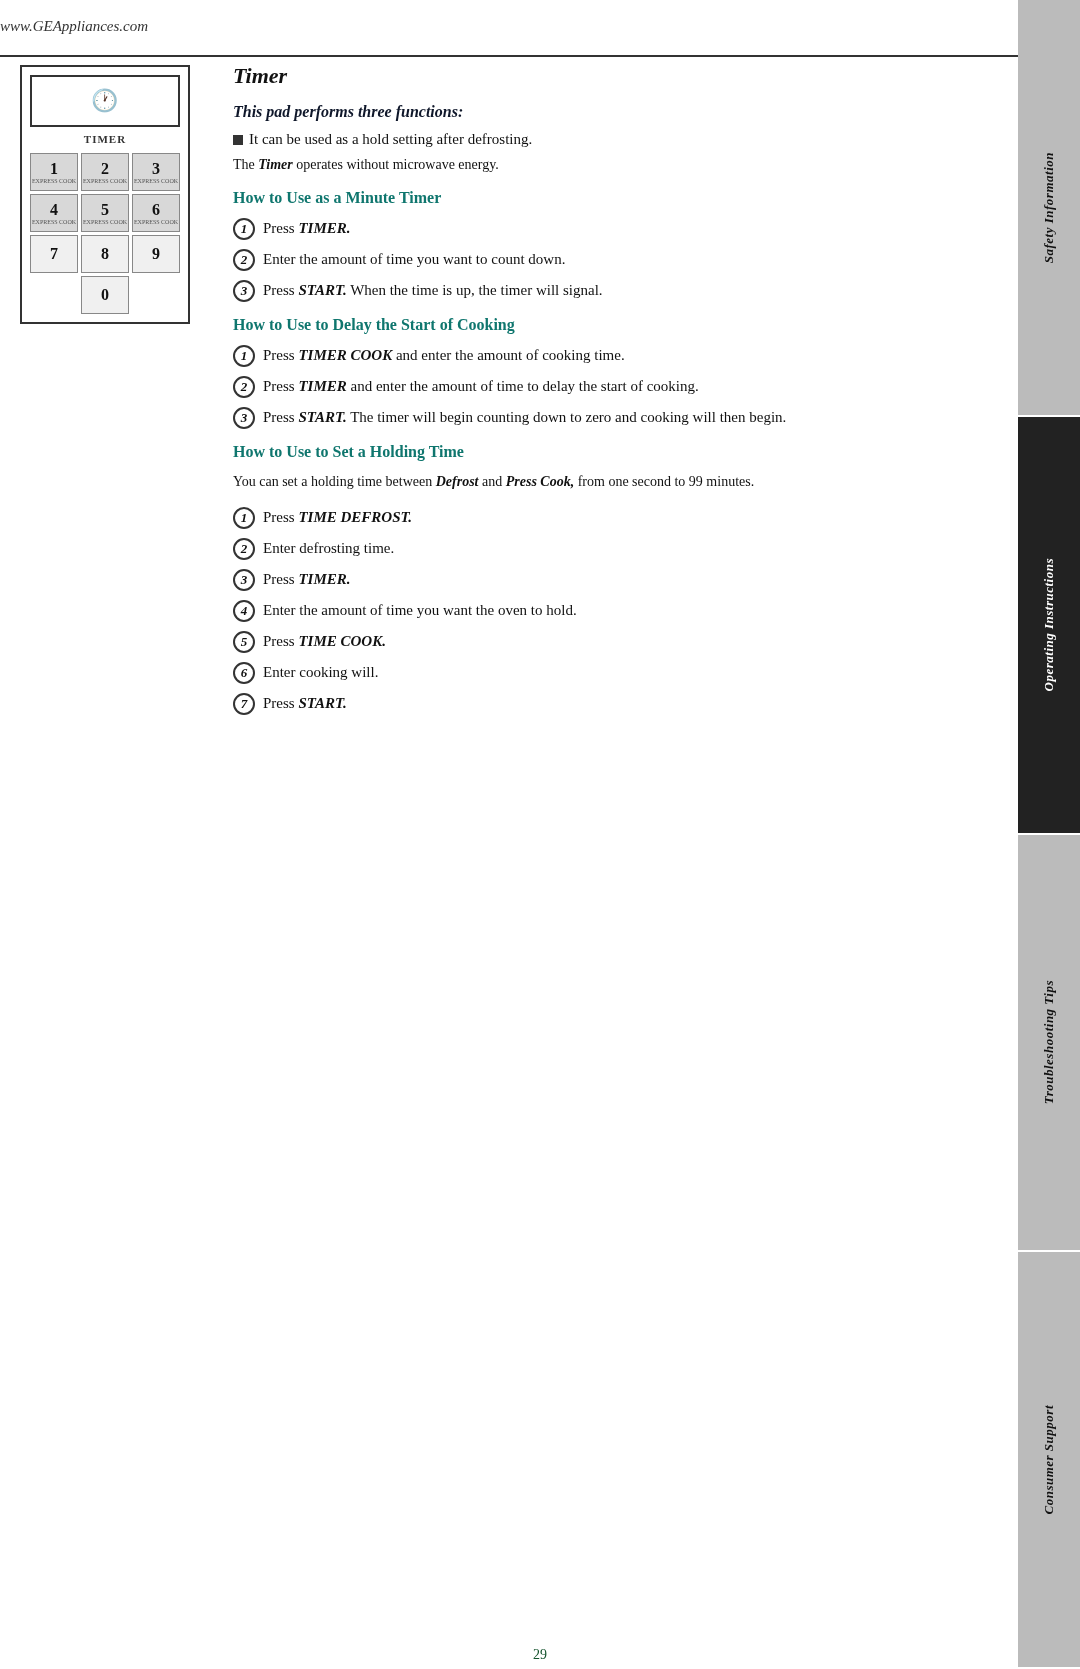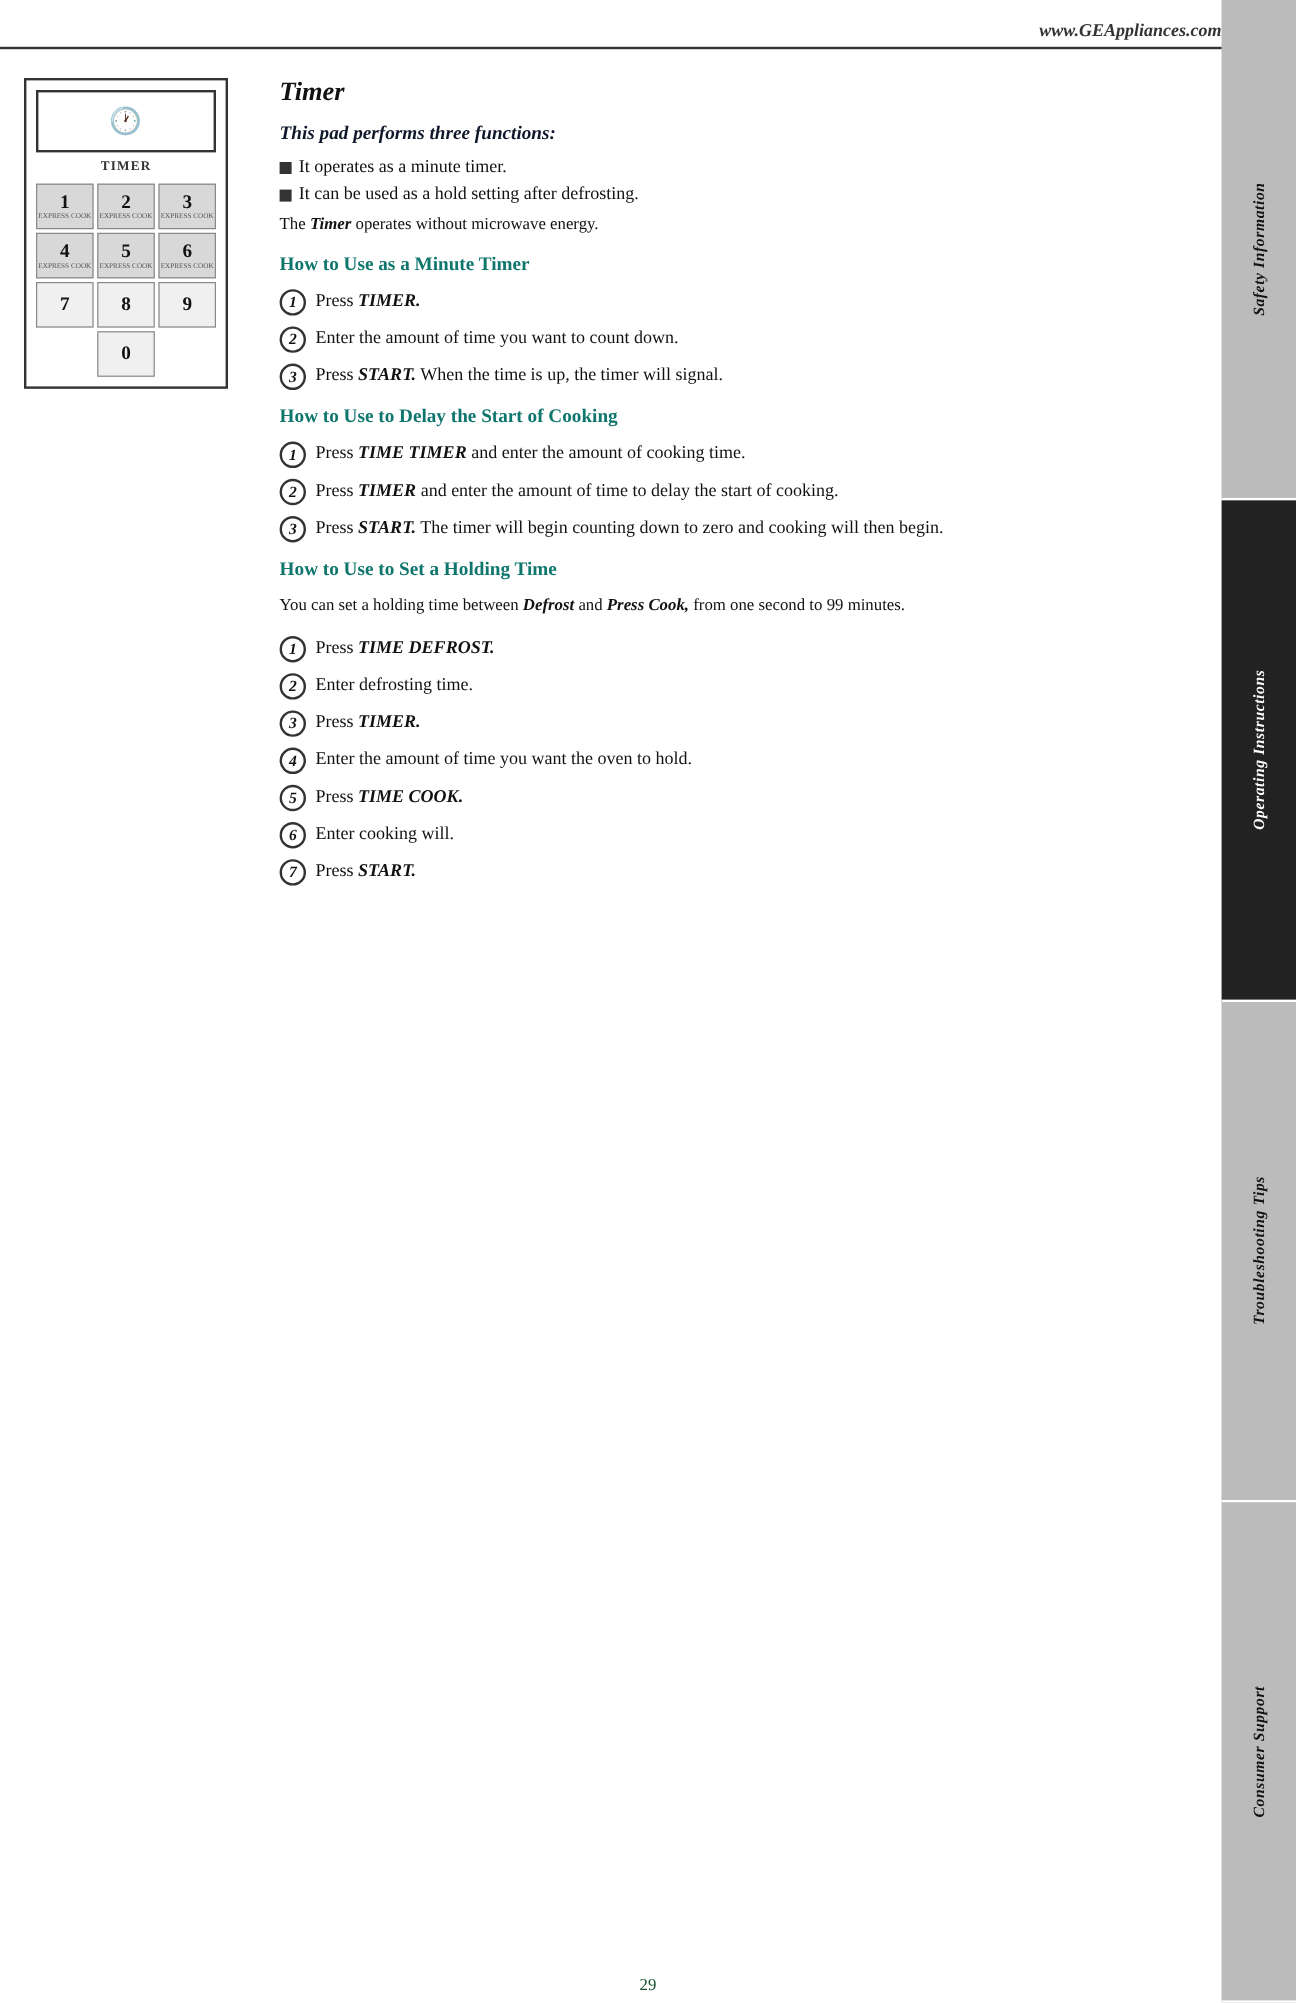--- a/index.html
+++ b/index.html
@@ -52,27 +52,27 @@
     .sidebar-label.white {
       color: #fff;
     }
 
     
     .top-url {
       position: absolute;
       top: 18px;
       left: 0;
       right: 62px;
-      text-align: right;
+      text-align: left;
       font-style: italic;
       font-size: 15px;
-      font-weight: bold;
+      font-weight: normal;
       color: #333;
       border-bottom: 2px solid #333;
-      padding-bottom: 4px;
+      padding-bottom: 20px;
     }
 
     
     .main-content {
       position: absolute;
       top: 55px;
       left: 20px;
       right: 80px;
       bottom: 30px;
       display: flex;
@@ -340,24 +340,20 @@
   </div>
 
   <div class="text-panel">
 
     <h1 class="page-title">Timer</h1>
 
     <p class="subtitle">This pad performs three functions:</p>
 
     <div class="bullet-item">
       <div class="bullet-square"></div>
-      <span>It operates as a minute timer.</span>
-    </div>
-    <div class="bullet-item">
-      <div class="bullet-square"></div>
       <span>It can be used as a hold setting after defrosting.</span>
     </div>
 
     <p class="regular-text">
       The <span class="bold-italic">Timer</span> operates without microwave energy.
     </p>
 
     <p class="section-heading">How to Use as a Minute Timer</p>
 
     <div class="step-row">
@@ -381,21 +377,21 @@
 
     <div class="section-divider"></div>
 
     <p class="section-heading">How to Use to Delay the Start of Cooking</p>
 
 
     <div class="step-row">
       <div class="step-number-circle">
           <em>1</em>
         </div>
-      <div class="step-text">Press <span class="bold-italic">TIME TIMER</span> and enter the amount of cooking time.</div>
+      <div class="step-text">Press <span class="bold-italic">TIMER COOK</span> and enter the amount of cooking time.</div>
     </div>
     <div class="step-row">
       <div class="step-number-circle">
           <em>2</em>
         </div>
       <div class="step-text">Press <span class="bold-italic">TIMER</span> and enter the amount of time to delay the start of cooking.</div>
     </div>
     <div class="step-row">
       <div class="step-number-circle">
           <em>3</em>

